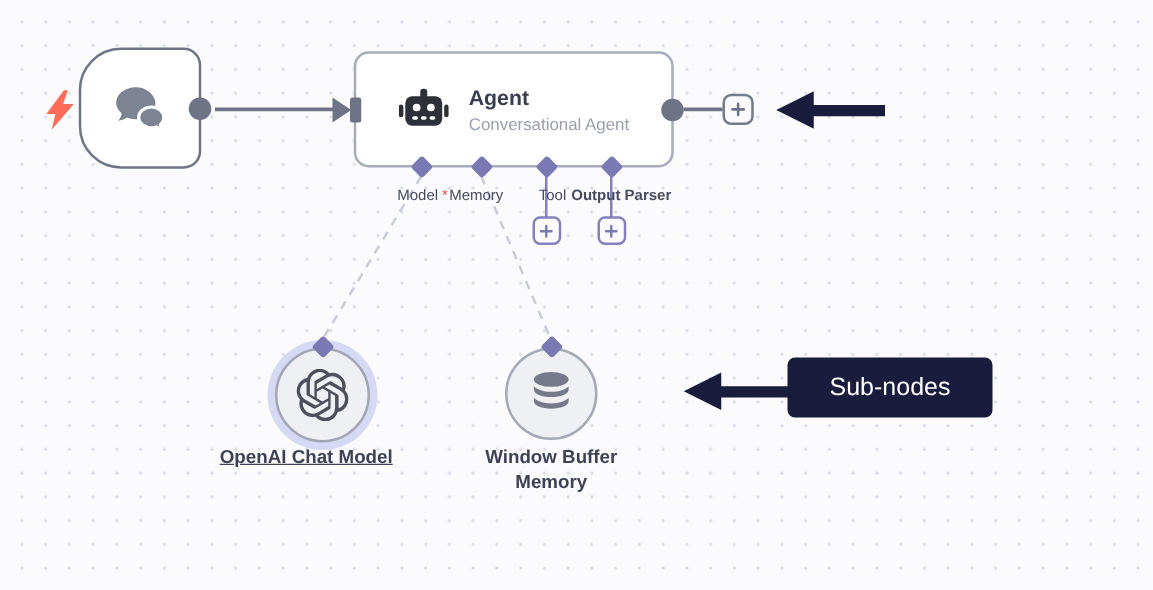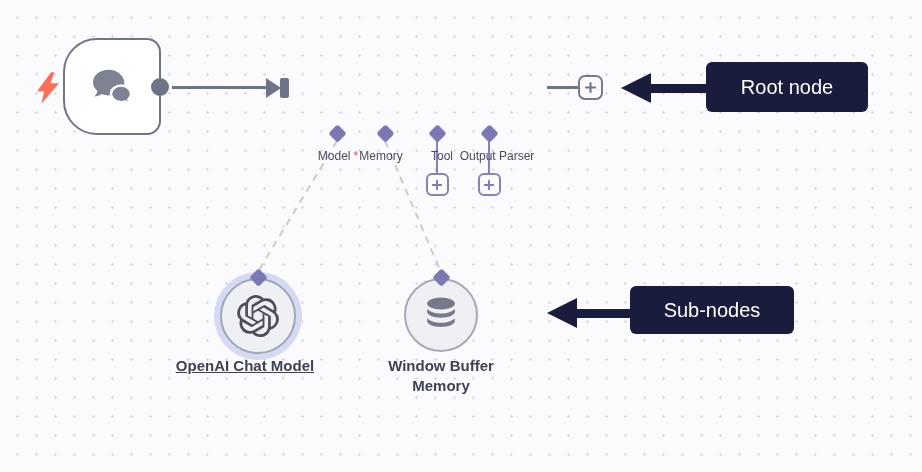--- a/index.html
+++ b/index.html
@@ -124,37 +124,55 @@
       <path d="M20.5 3C11.4 3 4 8.8 4 16c0 3.5 1.8 6.6 4.6 8.9-.3 2.4-1.4 4.5-3.1 6.1 2.8-.1 5.4-1 7.5-2.6 2.3.9 4.8 1.4 7.5 1.4 9.1 0 16.5-5.8 16.5-13S29.6 3 20.5 3z" fill="#7d8393"></path>
       <path d="M33.8 19.5c-6 0-10.9 3.9-10.9 8.7s4.9 8.7 10.9 8.7c1.5 0 2.9-.2 4.2-.7 1.4 1.1 3.2 1.7 5 1.8-1.1-1-1.7-2.3-1.9-3.7 1.8-1.6 2.9-3.7 2.9-6.1 0-4.8-4.9-8.7-10.2-8.7z" fill="#7d8393" stroke="#ffffff" stroke-width="2.6"></path>
     </svg>
     <div class="port-dot"></div>
   </div>
 
   <div class="wire" style="left:172px;top:86px;width:96px;"></div>
   <div class="arrowhead-right" style="left:266px;top:78px;"></div>
   <div class="input-port" style="left:280px;top:78px;"></div>
 
+  <div class="abs agent-node">
+    <svg class="agent-icon" width="40" height="36" viewBox="0 0 26 22">
+      <rect x="11.2" y="0" width="3.6" height="5" rx="1.5" fill="#2e3039"></rect>
+      <rect x="3.4" y="3.8" width="19.2" height="15.4" rx="3.6" fill="#2e3039"></rect>
+      <rect x="0" y="8.2" width="2.4" height="6.6" rx="1.2" fill="#2e3039"></rect>
+      <rect x="23.6" y="8.2" width="2.4" height="6.6" rx="1.2" fill="#2e3039"></rect>
+      <circle cx="9.3" cy="9.7" r="2" fill="#ffffff"></circle>
+      <circle cx="16.7" cy="9.7" r="2" fill="#ffffff"></circle>
+      <rect x="7" y="14.2" width="3" height="1.9" rx="0.9" fill="#ffffff"></rect>
+      <rect x="11.5" y="14.2" width="3" height="1.9" rx="0.9" fill="#ffffff"></rect>
+      <rect x="16" y="14.2" width="3" height="1.9" rx="0.9" fill="#ffffff"></rect>
+    </svg>
+    <div>
+      <div class="agent-title">Agent</div>
+      <div class="agent-subtitle">Conversational Agent</div>
+    </div>
+    <div class="port-dot"></div>
+  </div>
 
   <div class="wire" style="left:547px;top:86px;width:31px;"></div>
   <button class="add-btn" style="left:578px;top:75px;">
     <svg width="13" height="13" viewBox="0 0 12 12">
       <path d="M6 1.8v8.4M1.8 6h8.4" stroke="currentColor" stroke-width="1.9" stroke-linecap="round" fill="none"></path>
     </svg>
   </button>
 
   <div class="diamond" style="left:330.5px;top:126.5px;"></div>
   <div class="diamond" style="left:378.5px;top:126.5px;"></div>
   <div class="diamond" style="left:430.5px;top:126.5px;"></div>
   <div class="diamond" style="left:482.5px;top:126.5px;"></div>
 
   <div class="port-label" style="left:333px;"><span>Model</span><span class="req">*</span></div>
   <div class="port-label" style="left:376px;">Memory</div>
   <div class="port-label" style="left:437px;">Tool</div>
-  <div class="port-label" style="left:492px;">Output Parser</div>
+  <div class="port-label" style="left:492px;font-weight:bold;">Output Parser</div>
 
   <div class="stub" style="left:435.8px;top:140px;height:34px;"></div>
   <div class="stub" style="left:487.8px;top:140px;height:34px;"></div>
   <button class="add-btn purple" style="left:425.5px;top:173px;">
     <svg width="12" height="12" viewBox="0 0 12 12">
       <path d="M6 1.8v8.4M1.8 6h8.4" stroke="currentColor" stroke-width="1.9" stroke-linecap="round" fill="none"></path>
     </svg>
   </button>
   <button class="add-btn purple" style="left:477.5px;top:173px;">
     <svg width="12" height="12" viewBox="0 0 12 12">
@@ -175,19 +193,18 @@
       <ellipse cx="12" cy="4.4" rx="9.8" ry="4.2" fill="#75798a"></ellipse>
       <path d="M2.2 8.2v2c0 2.3 4.4 4.2 9.8 4.2s9.8-1.9 9.8-4.2v-2c-1.7 1.9-5.3 3.2-9.8 3.2S3.9 10.1 2.2 8.2z" fill="#75798a"></path>
       <path d="M2.2 14.8v2c0 2.3 4.4 4.2 9.8 4.2s9.8-1.9 9.8-4.2v-2c-1.7 1.9-5.3 3.2-9.8 3.2s-8.1-1.3-9.8-3.2z" fill="#75798a"></path>
     </svg>
   </div>
   <div class="diamond" style="left:434.5px;top:270.5px;"></div>
   <div class="node-label" style="left:441px;top:356px;width:150px;">Window Buffer Memory</div>
 
   <div class="ann-head" style="left:621px;top:73px;"></div>
   <div class="ann-shaft" style="left:649px;top:84px;width:59px;"></div>
-  <div class="ann-box" style="left:706px;top:62px;width:162px;height:50px;">Root node</div>
 
   <div class="ann-head" style="left:547px;top:298px;"></div>
   <div class="ann-shaft" style="left:575px;top:308.5px;width:57px;"></div>
   <div class="ann-box" style="left:630px;top:286px;width:164px;height:48px;">Sub-nodes</div>
 
 </div>
 
 </body></html>

